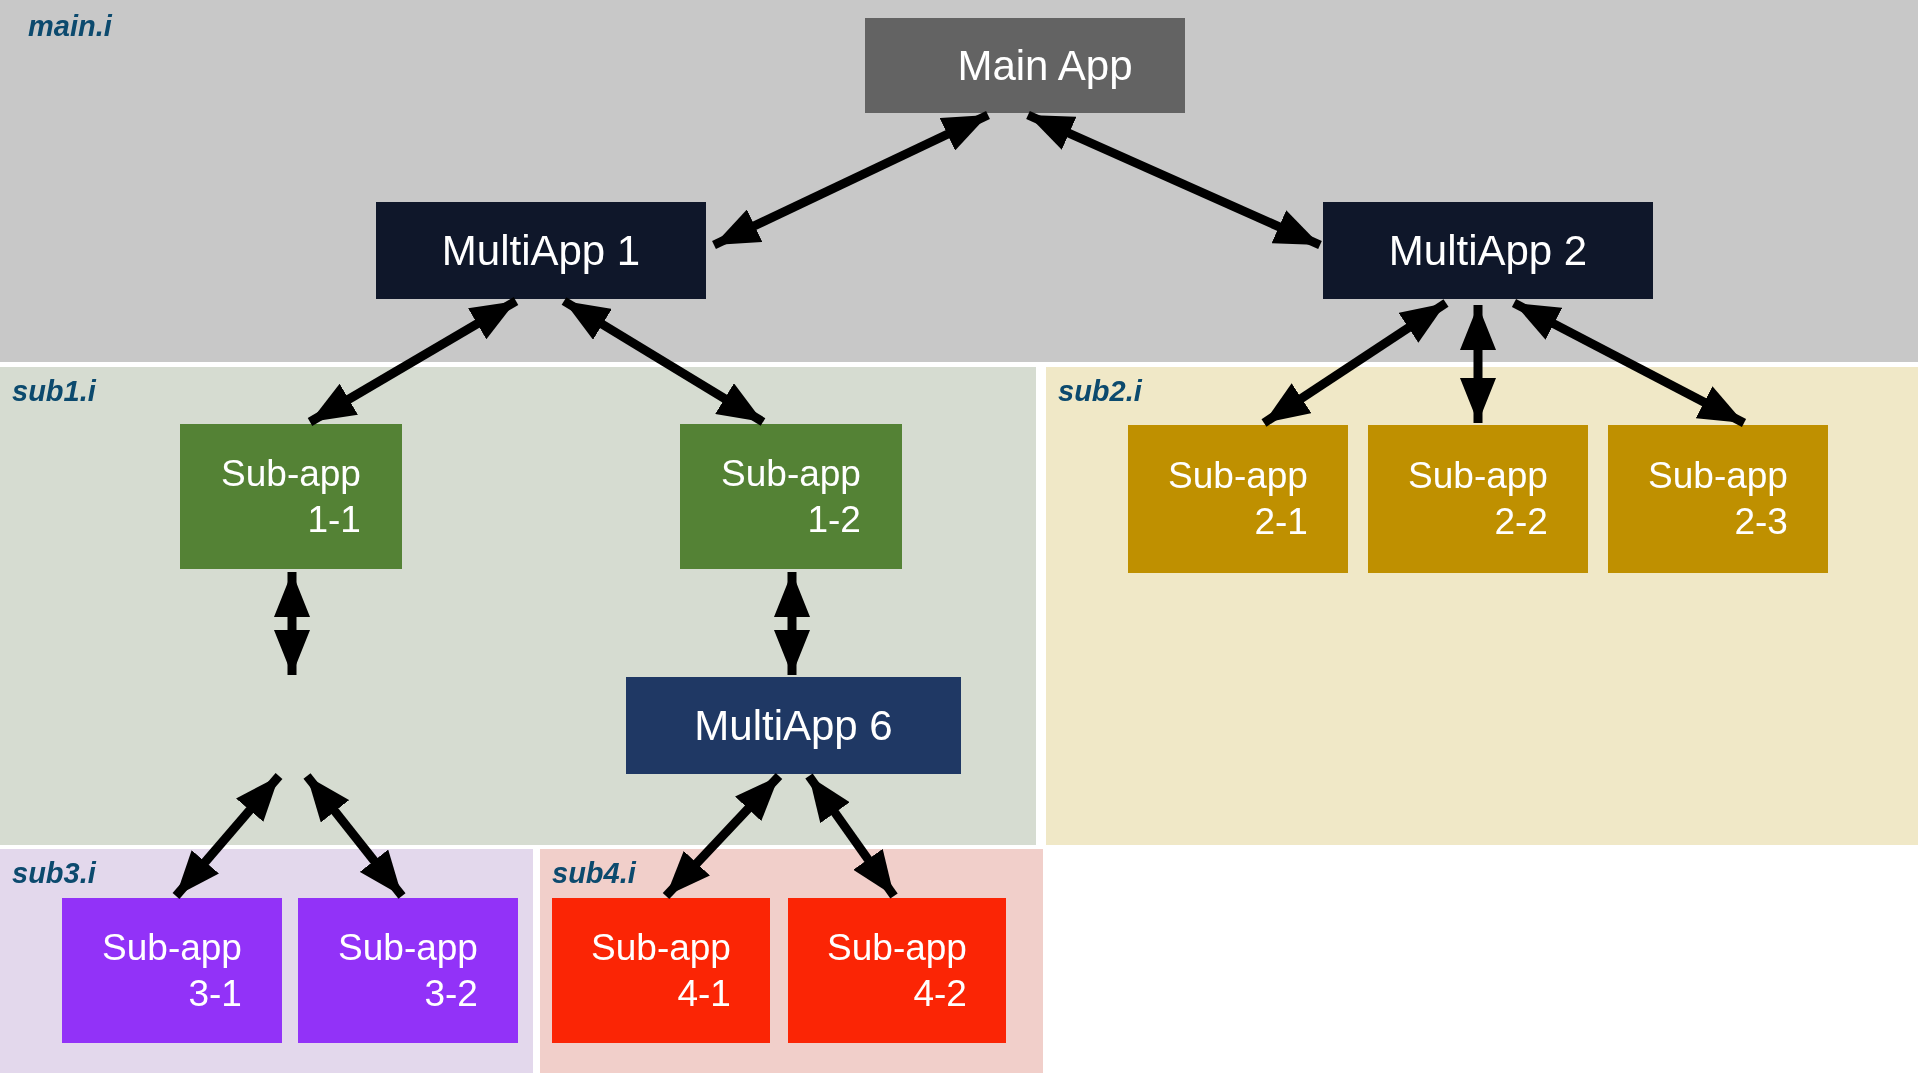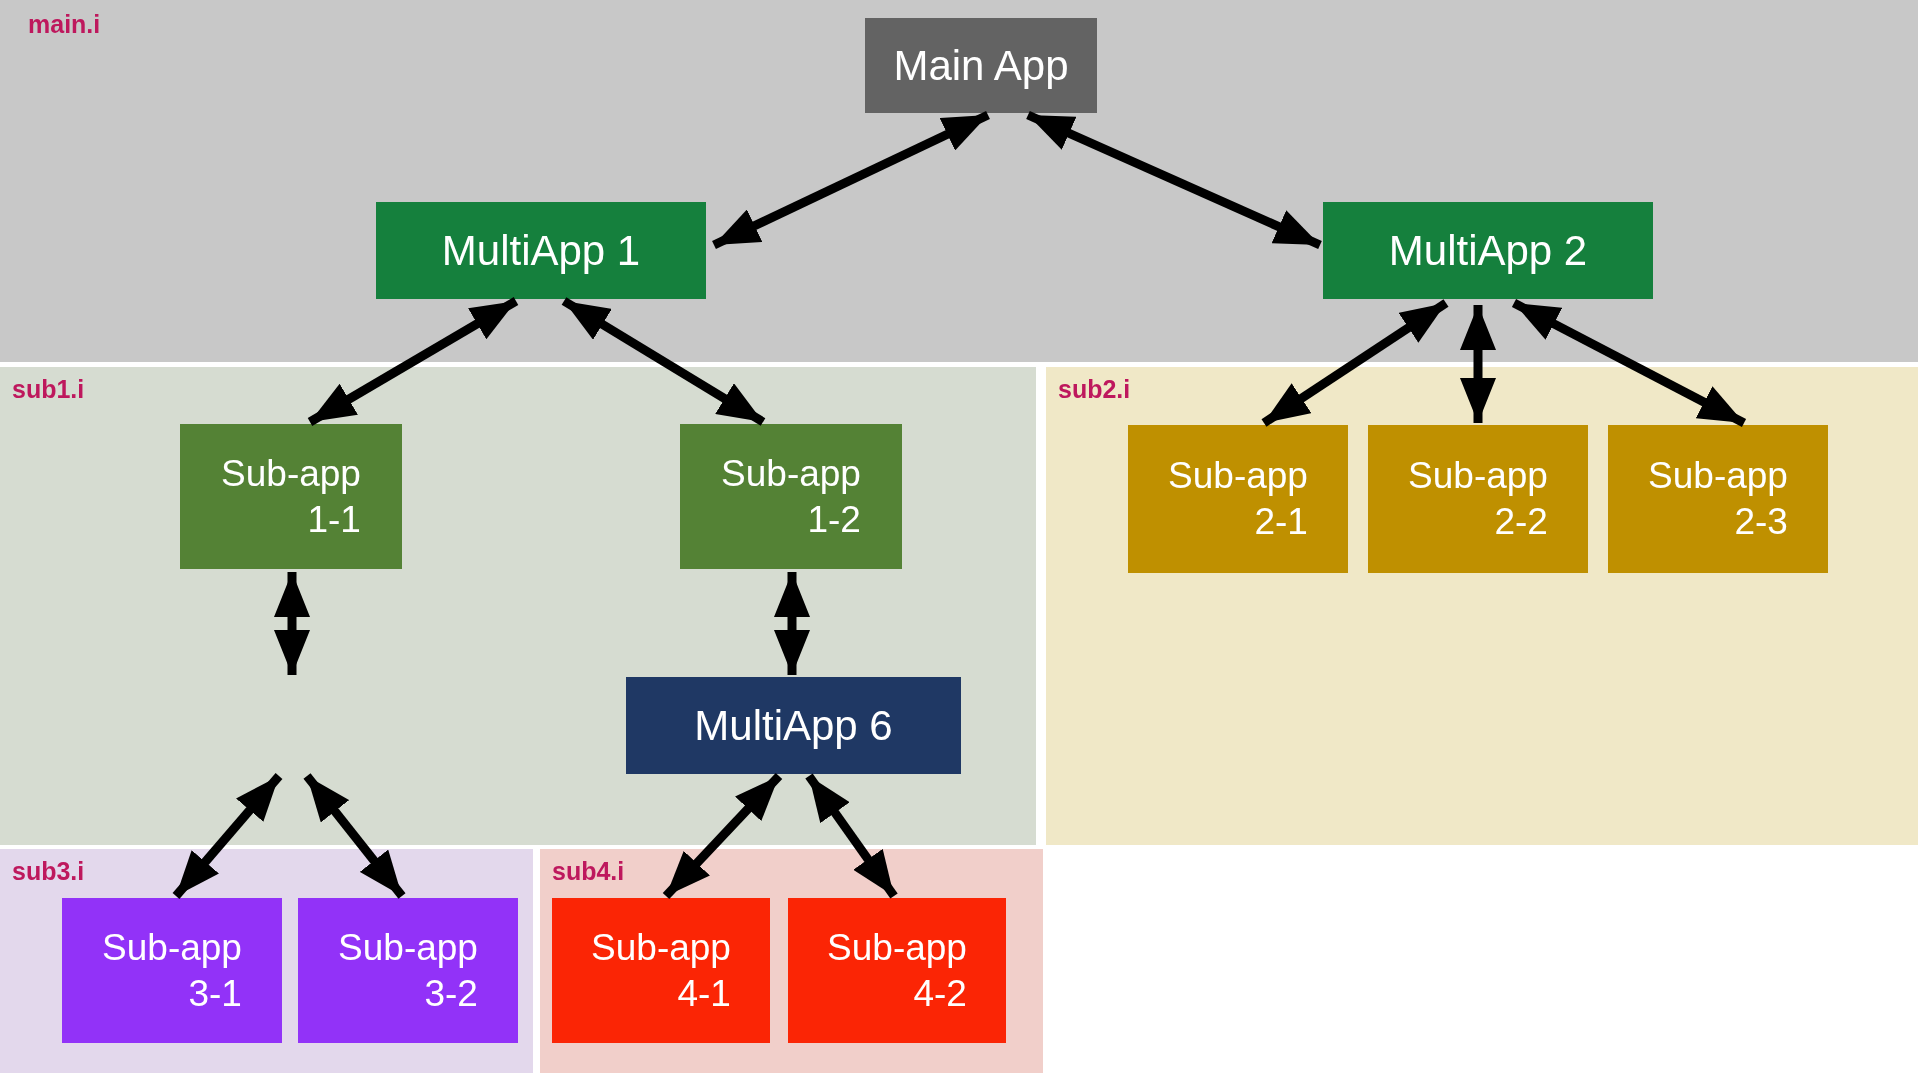--- a/index.html
+++ b/index.html
@@ -6,37 +6,37 @@
   body{font-family:"Liberation Sans", sans-serif;}
   .canvas{position:relative;width:1918px;height:1079px;background:#ffffff;overflow:hidden;}
 
   
   .region{position:absolute;}
   .region-main{left:0;top:0;width:1918px;height:362px;background:#c8c8c8;}
   .region-sub1{left:0;top:367px;width:1036px;height:478px;background:#d6dcd1;}
   .region-sub2{left:1046px;top:367px;width:872px;height:478px;background:#f0e8c7;}
   .region-sub3{left:0;top:849px;width:533px;height:224px;background:#e3d8ec;}
   .region-sub4{left:540px;top:849px;width:503px;height:224px;background:#f1cfca;}
-  .rlabel{position:absolute;top:8px;left:12px;font-size:25px;font-weight:bold;color:#be185d;letter-spacing:0px;}
+  .rlabel{position:absolute;top:8px;left:12px;font-size:29px;font-weight:bold;font-style:italic;color:#0c4a6e;letter-spacing:0px;}
   .region-main .rlabel{top:10px;left:28px;}
 
   
   .node{position:absolute;display:flex;align-items:center;justify-content:center;
         color:#ffffff;text-align:center;white-space:pre-line;}
   .node-title{font-size:42px;}
   .node-sub{font-size:37px;line-height:1.24;text-align:right;}
   .c-gray  {background:#636363;}
-  .c-brown {background:#15803d;}
+  .c-brown {background:#0f172a;}
   .c-green {background:#548235;}
   .c-navy  {background:#1f3864;}
   .c-gold  {background:#bf9000;}
   .c-purple{background:#9232f8;}
   .c-red   {background:#fb2505;}
 
-  .n-main-app{left:865px;top:18px;width:232px;height:95px;}
+  .n-main-app{left:865px;top:18px;width:280px;height:95px;padding-left:40px;}
   .n-ma1{left:376px;top:202px;width:330px;height:97px;}
   .n-ma2{left:1323px;top:202px;width:330px;height:97px;}
   .n-s11{left:180px;top:424px;width:222px;height:145px;}
   .n-s12{left:680px;top:424px;width:222px;height:145px;}
   .n-s21{left:1128px;top:425px;width:220px;height:148px;}
   .n-s22{left:1368px;top:425px;width:220px;height:148px;}
   .n-s23{left:1608px;top:425px;width:220px;height:148px;}
   .n-ma3{left:126px;top:677px;width:335px;height:97px;}
   .n-ma4{left:626px;top:677px;width:335px;height:97px;}
   .n-s31{left:62px; top:898px;width:220px;height:145px;}

